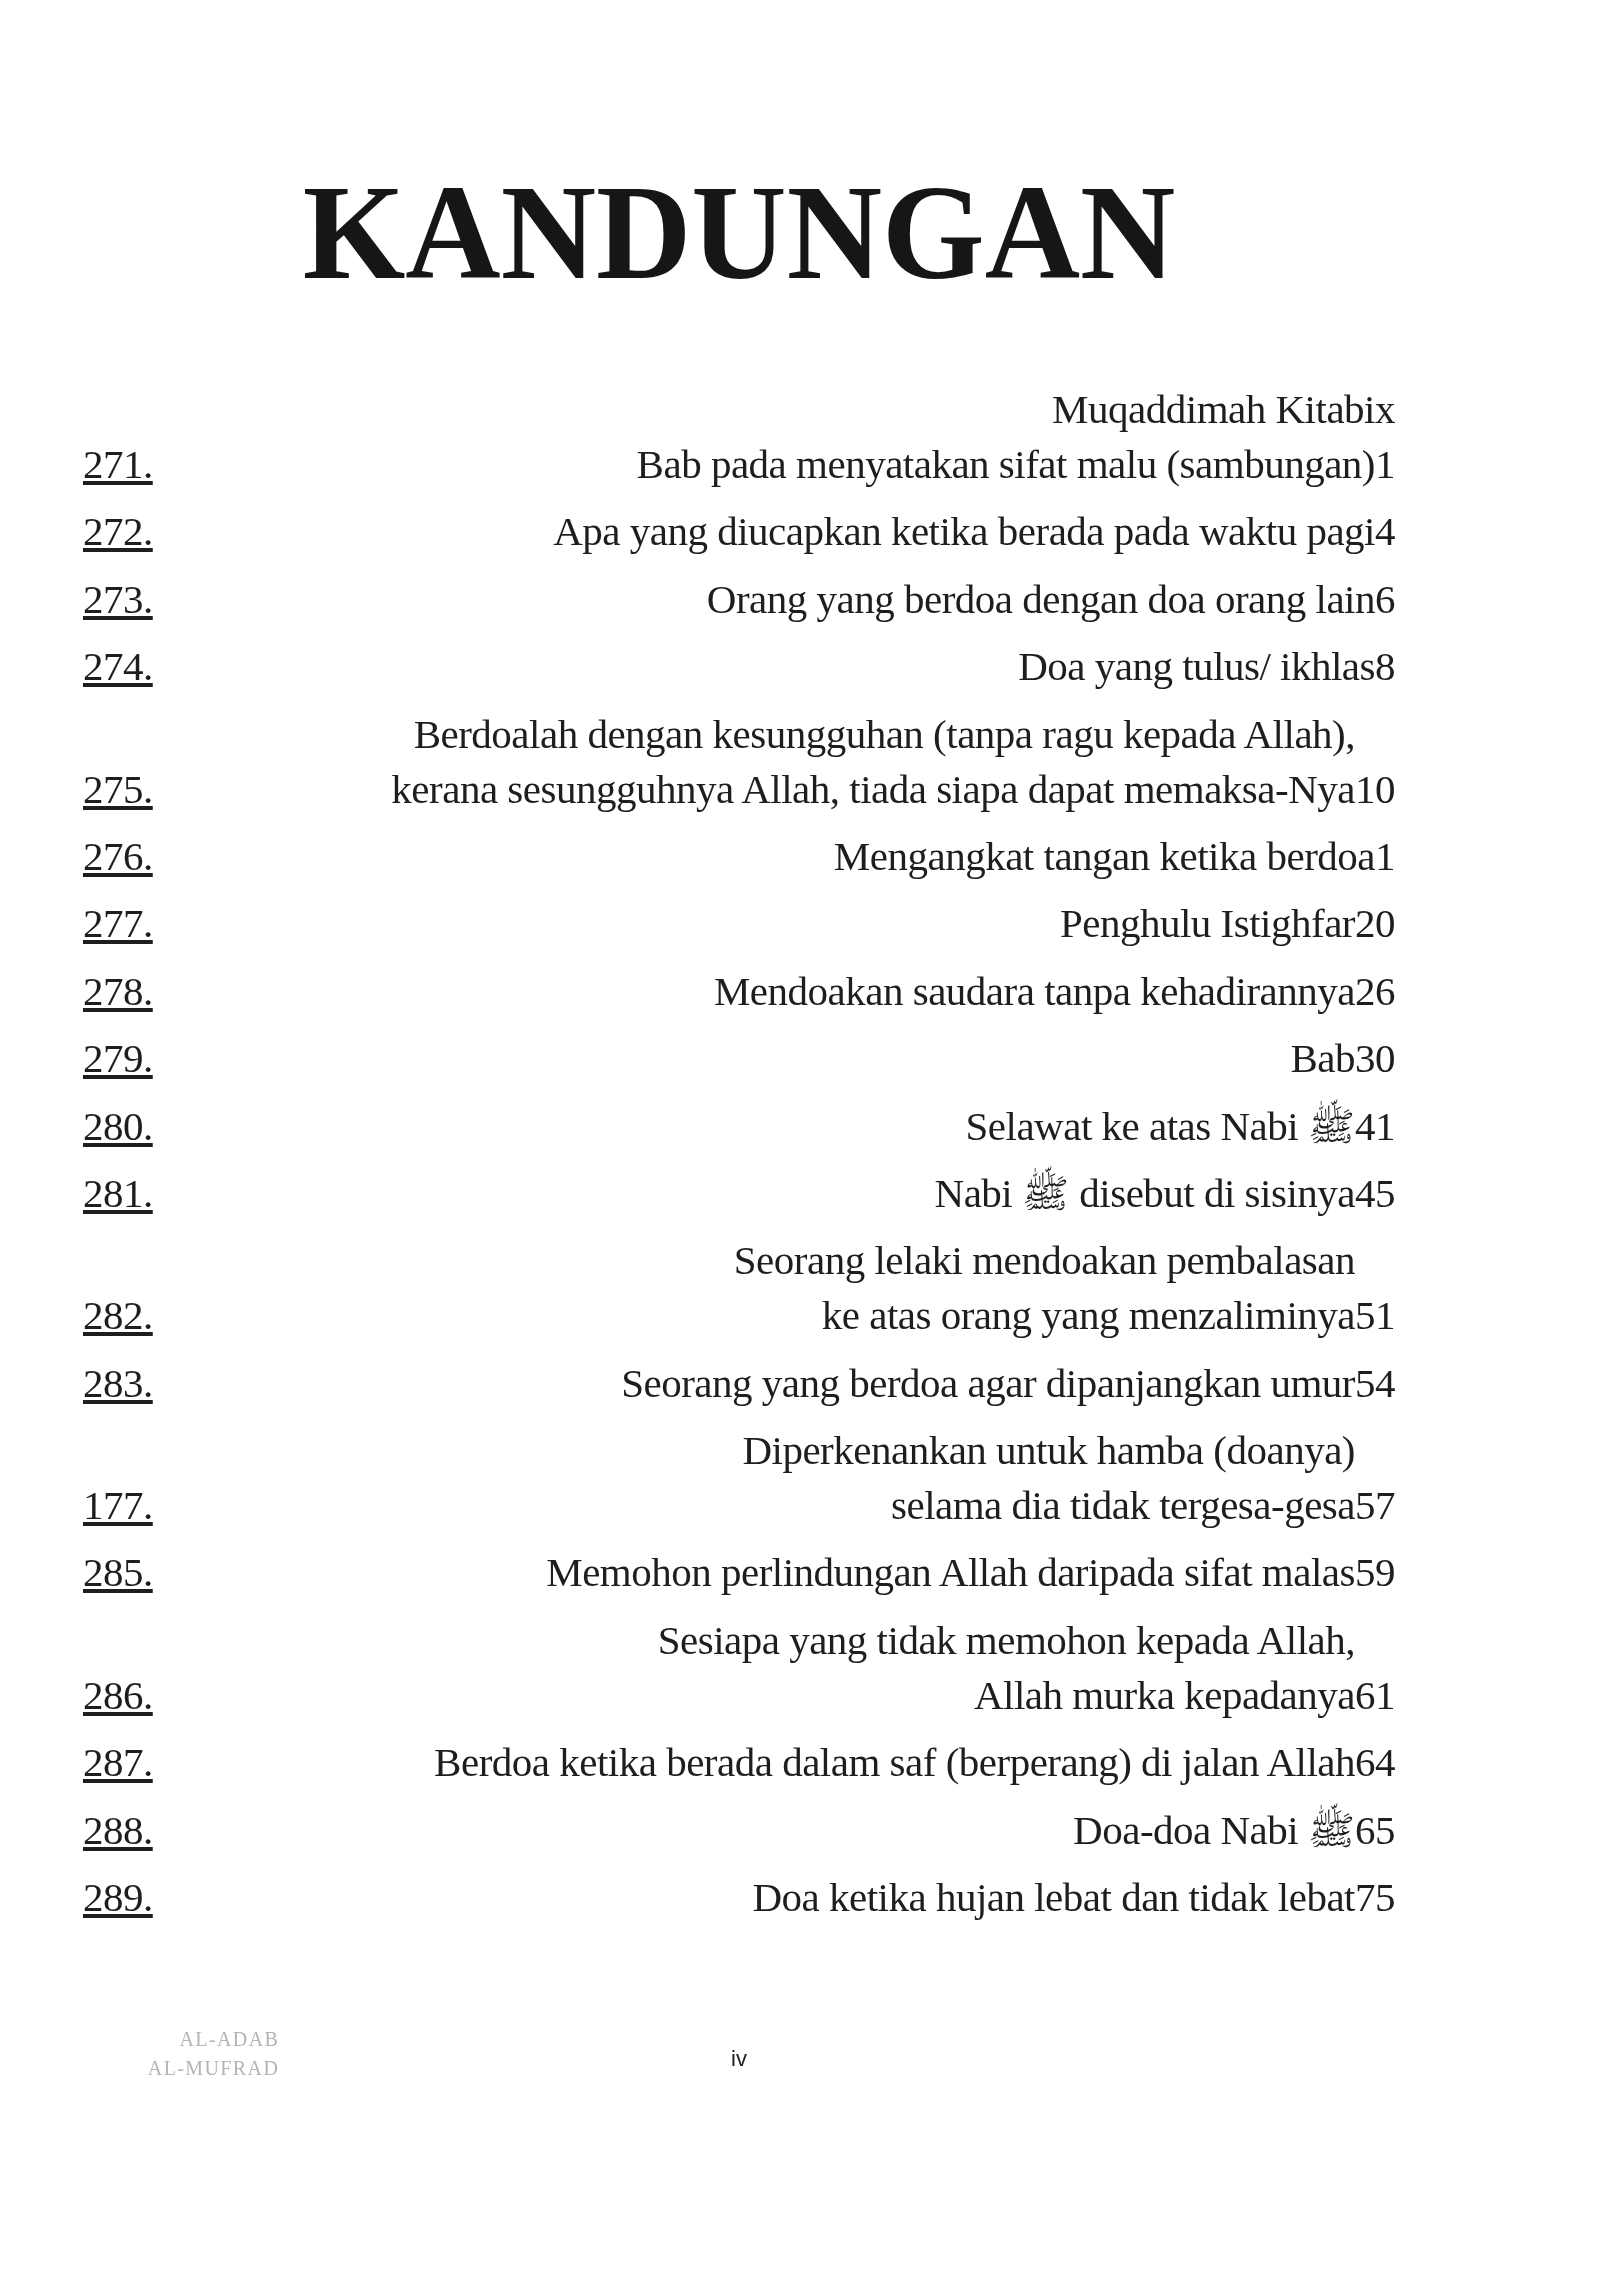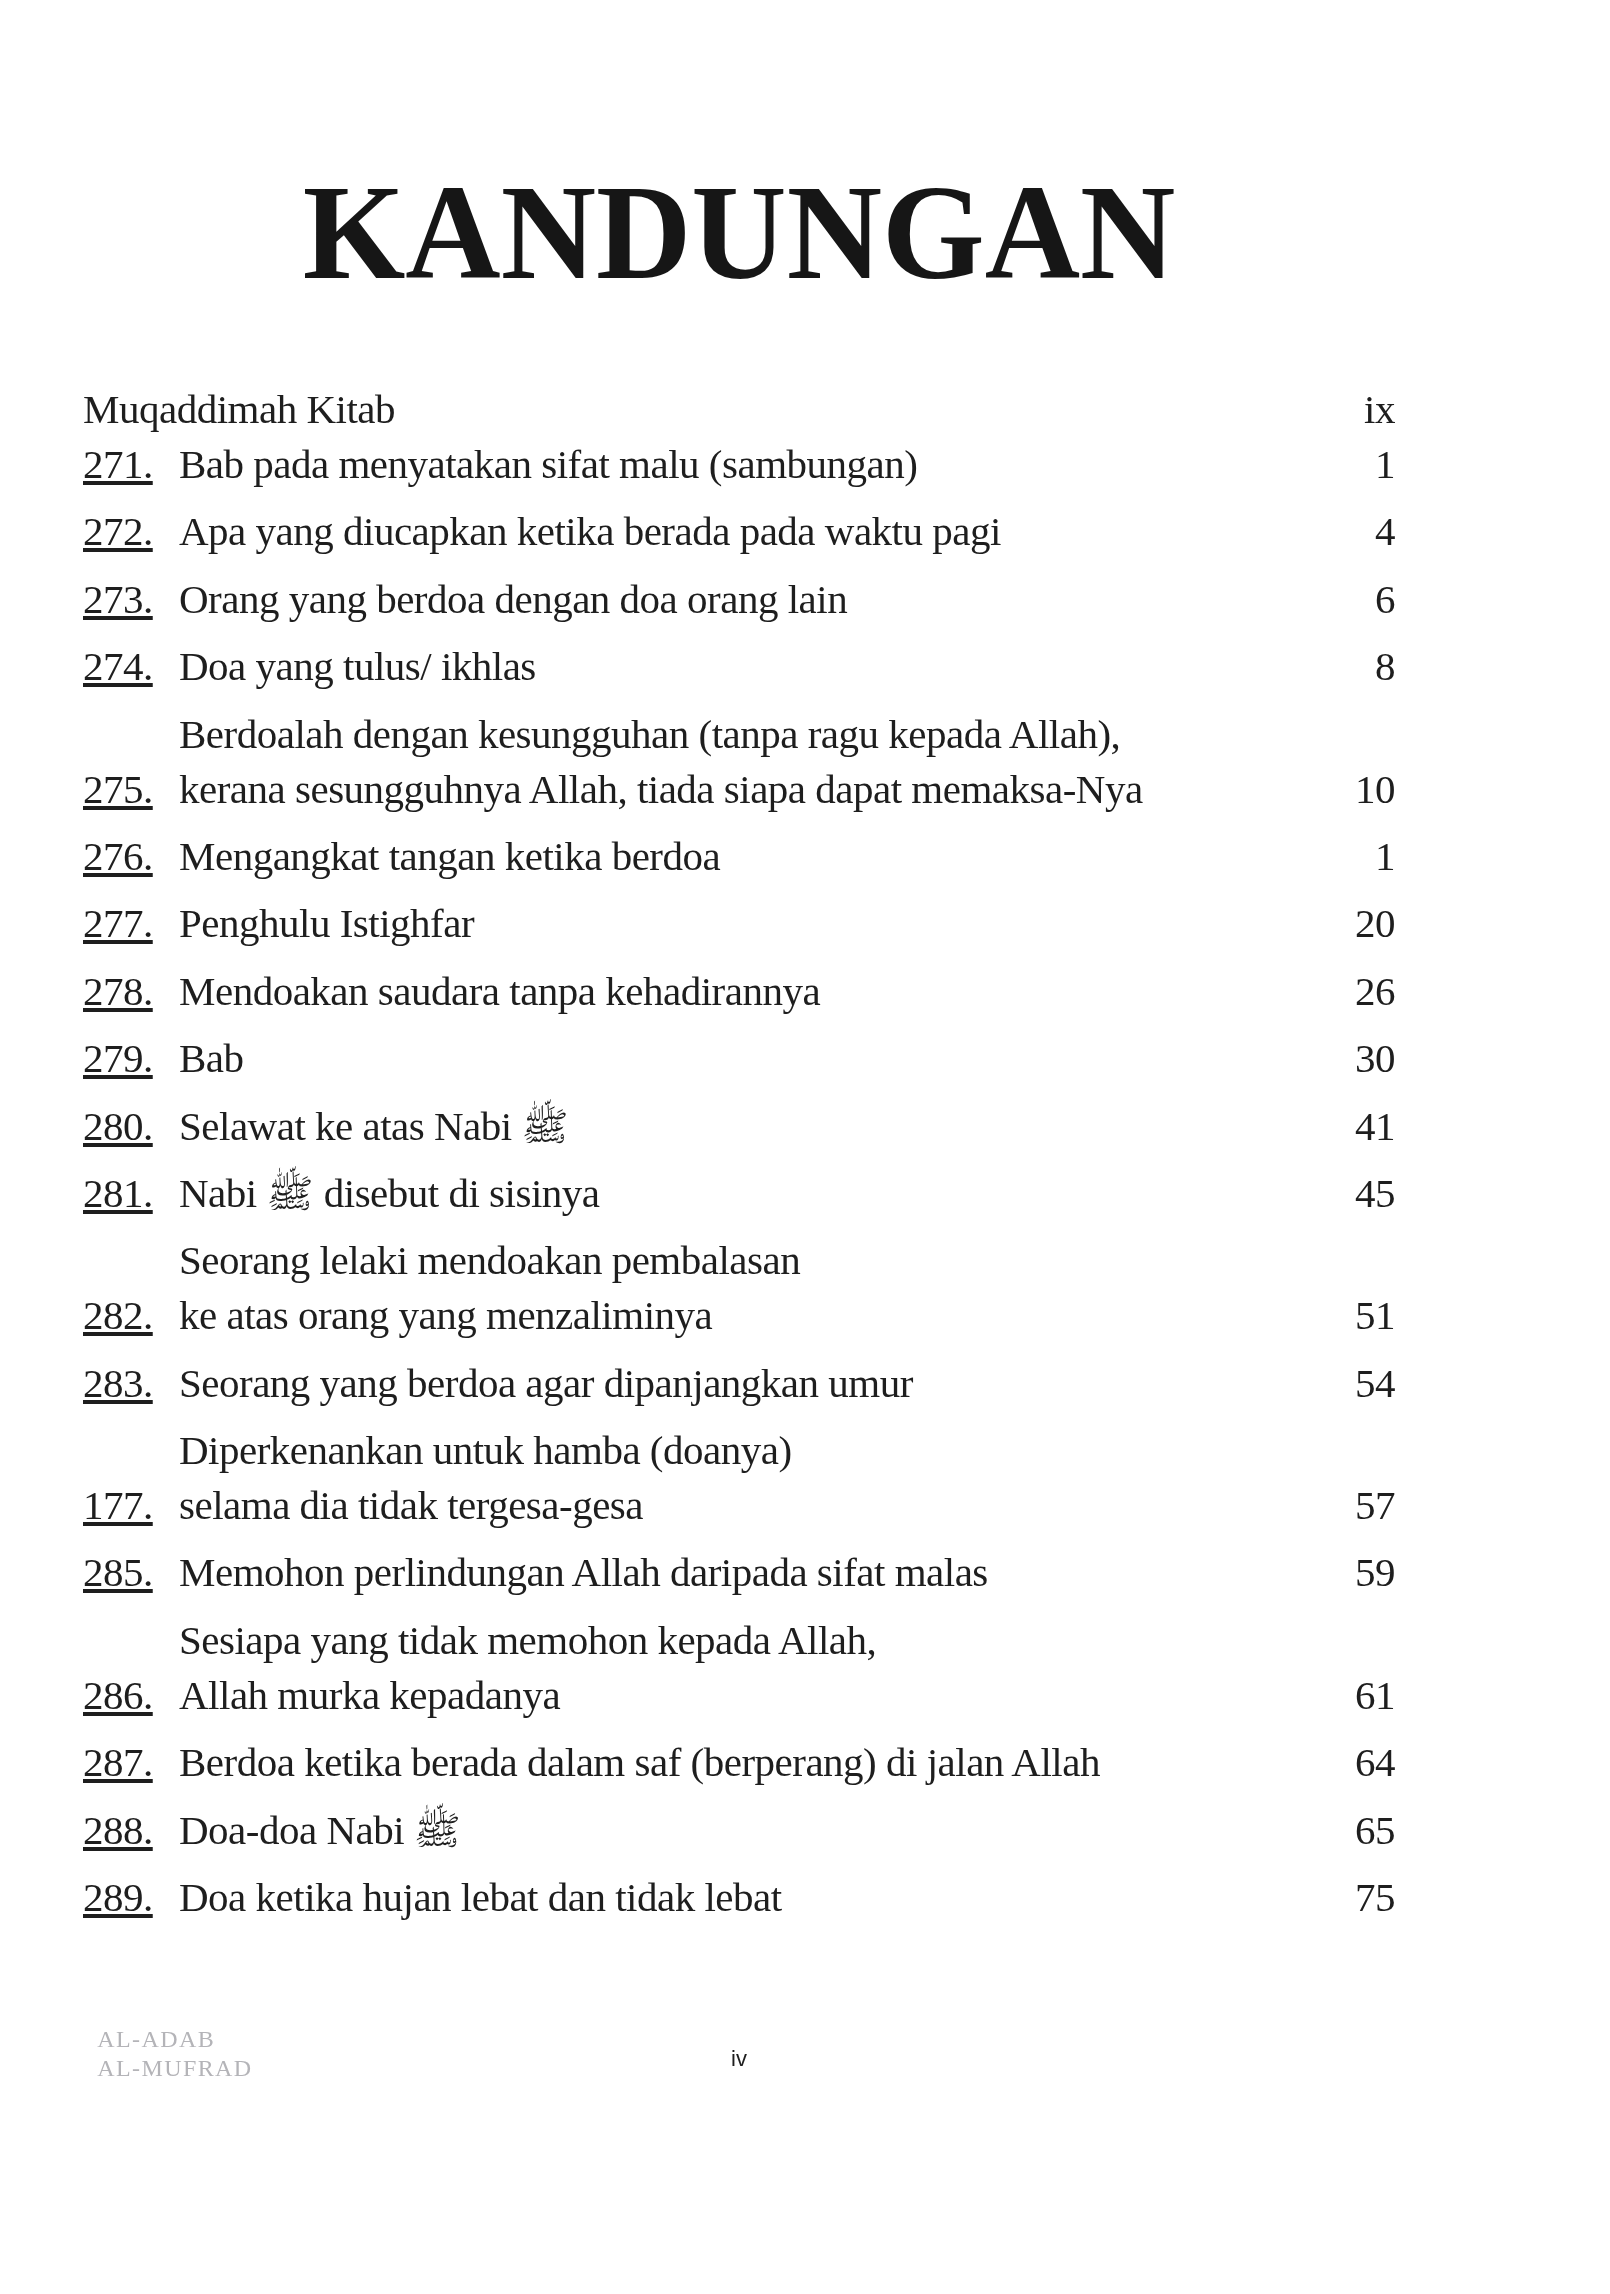--- a/index.html
+++ b/index.html
@@ -35,21 +35,21 @@
     font-size: 41px;
     letter-spacing: -0.5px;
   }
   .row:first-child { margin-top: 0; }
   .numcol {
     flex: 0 0 96px;
     line-height: 55px;
     white-space: nowrap;
     text-decoration: underline;
   }
-  .titlecol { flex: 1 1 auto; min-width: 0; }
+  .titlecol { flex: 1 1 auto; min-width: 0; text-align: right; }
   .titlecol .line { display: block; line-height: 55px; white-space: nowrap; }
   .pagecol {
     flex: 0 0 auto;
     line-height: 55px;
     text-align: center;
     white-space: nowrap;
   }
   .front .titlecol { margin-left: 0; }
   .saw {
     font-family: "DejaVu Sans", sans-serif;
@@ -59,23 +59,23 @@
   .footer {
     position: relative;
     margin-top: 100px;
     height: 153px;
   }
   .watermark {
     position: absolute;
     left: 14.3px;
     top: 0;
     width: 182px;
-    text-align: left;
+    text-align: right;
     color: #b4b4b8;
-    font-size: 24px;
+    font-size: 20px;
     line-height: 29px;
     letter-spacing: 1.4px;
     white-space: nowrap;
   }
   .pagenum {
     position: absolute;
     left: 0;
     right: 0;
     top: 21px;
     text-align: center;

